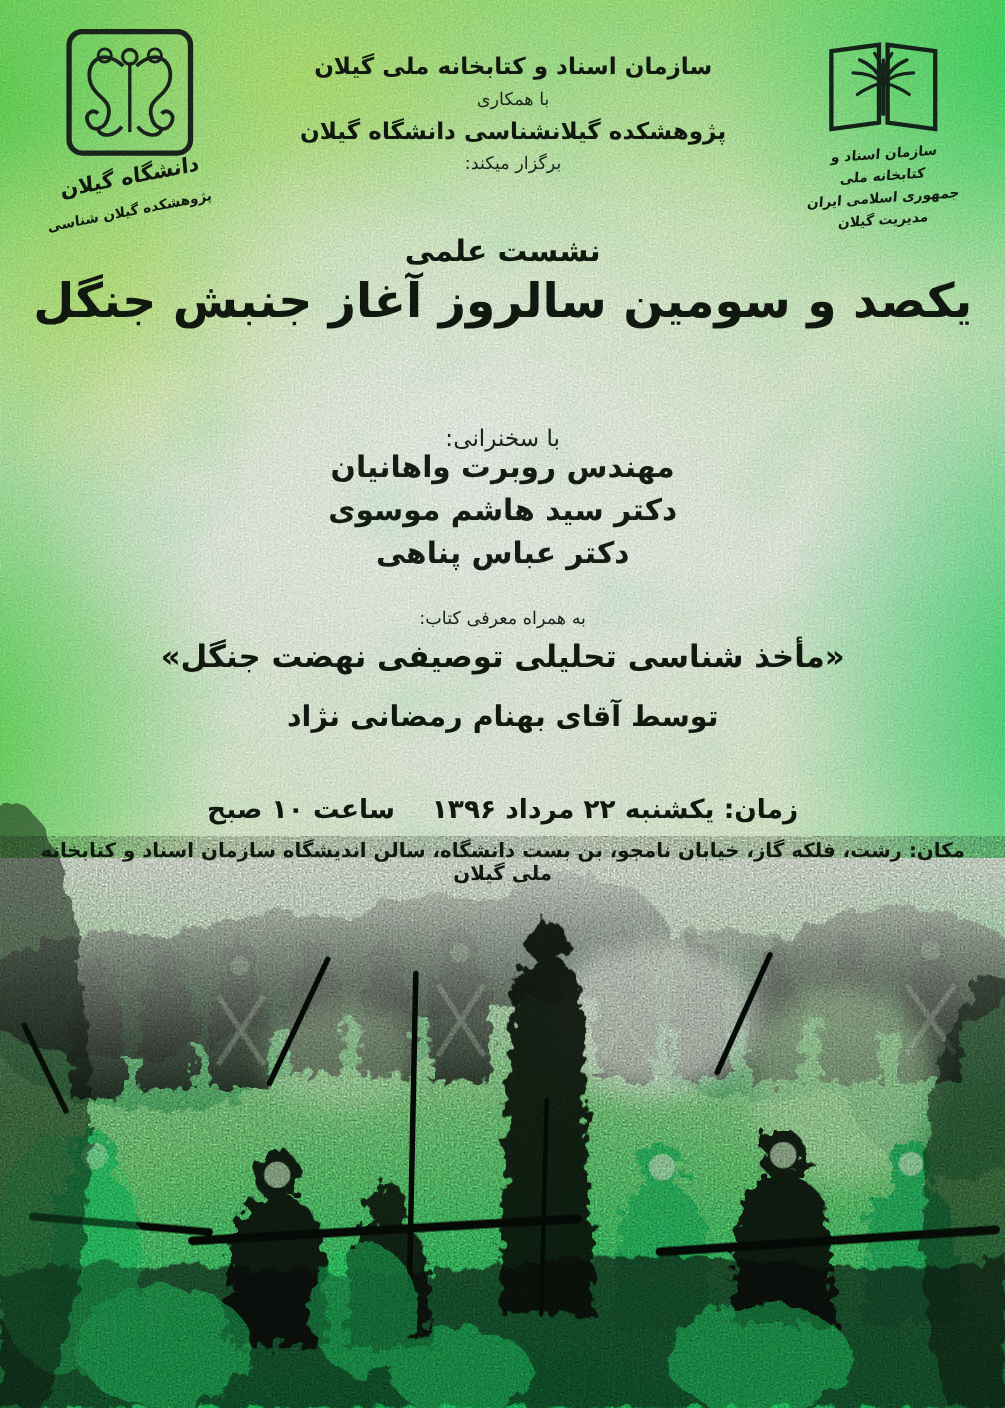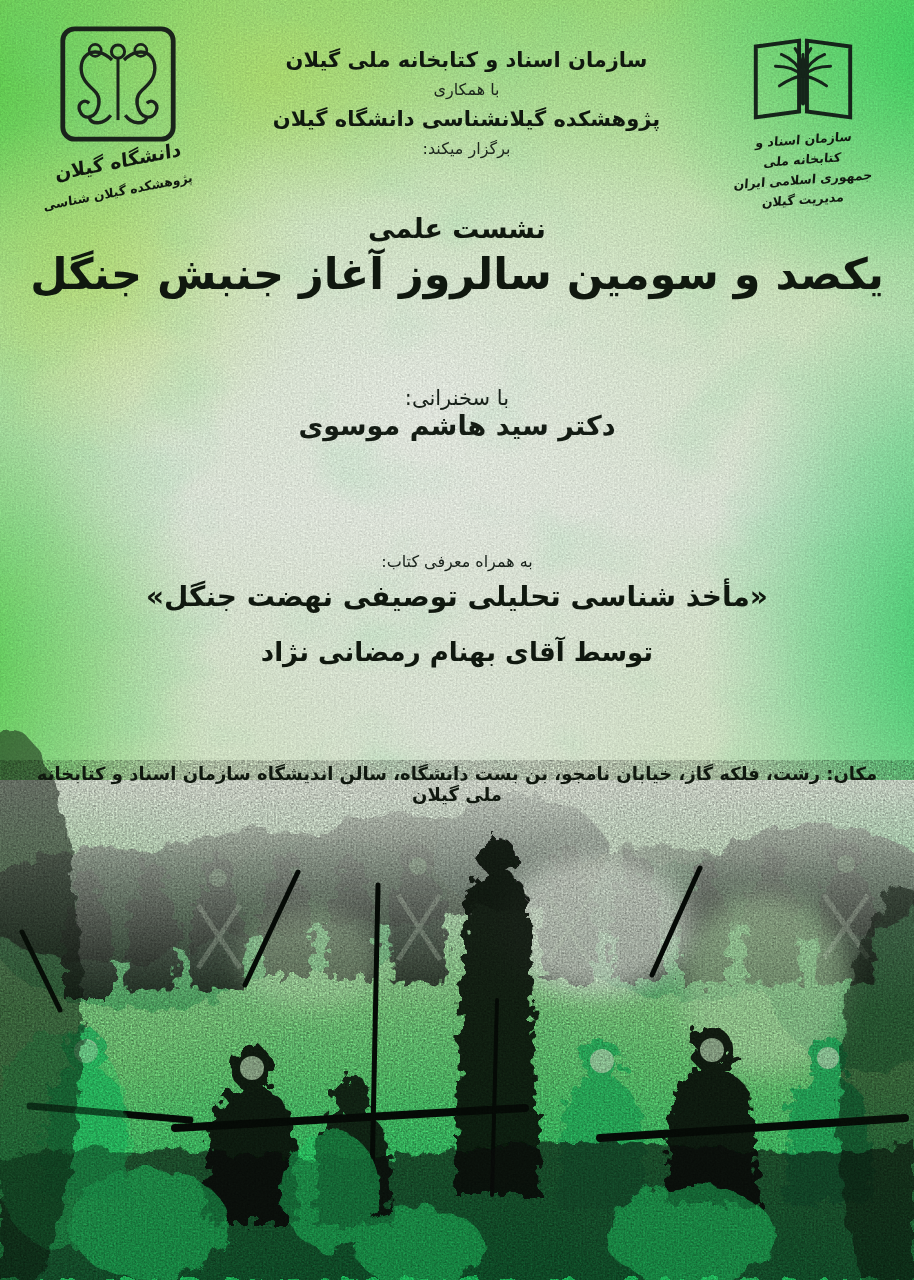--- a/index.html
+++ b/index.html
@@ -238,22 +238,25 @@
     <div class="org-line-soft">با همکاری</div>
     <div class="org-line-strong ink">پژوهشکده گیلانشناسی دانشگاه گیلان</div>
     <div class="org-line-soft">برگزار میکند:</div>
   </div>
 
   <div class="layer main-title ink">یکصد و سومین سالروز آغاز جنبش جنگل</div>
   <div class="layer kicker ink">نشست علمی</div>
 
   <div class="layer speakers-label">با سخنرانی:</div>
   <div class="layer speakers-list">
+    <div>مهندس روبرت واهانیان</div>
     <div>دکتر سید هاشم موسوی</div>
+    <div>دکتر عباس پناهی</div>
   </div>
 
   <div class="layer book-label">به همراه معرفی کتاب:</div>
   <div class="layer book-title ink">«مأخذ شناسی تحلیلی توصیفی نهضت جنگل»</div>
   <div class="layer book-presenter ink">توسط آقای بهنام رمضانی نژاد</div>
 
+  <div class="layer schedule-time ink">زمان: یکشنبه ۲۲ مرداد ۱۳۹۶    ساعت ۱۰ صبح</div>
   <div class="layer schedule-location ink">مکان: رشت، فلکه گاز، خیابان نامجو، بن بست دانشگاه، سالن اندیشگاه سازمان اسناد و کتابخانه ملی گیلان</div>
 
 </div>
 
 </body></html>

